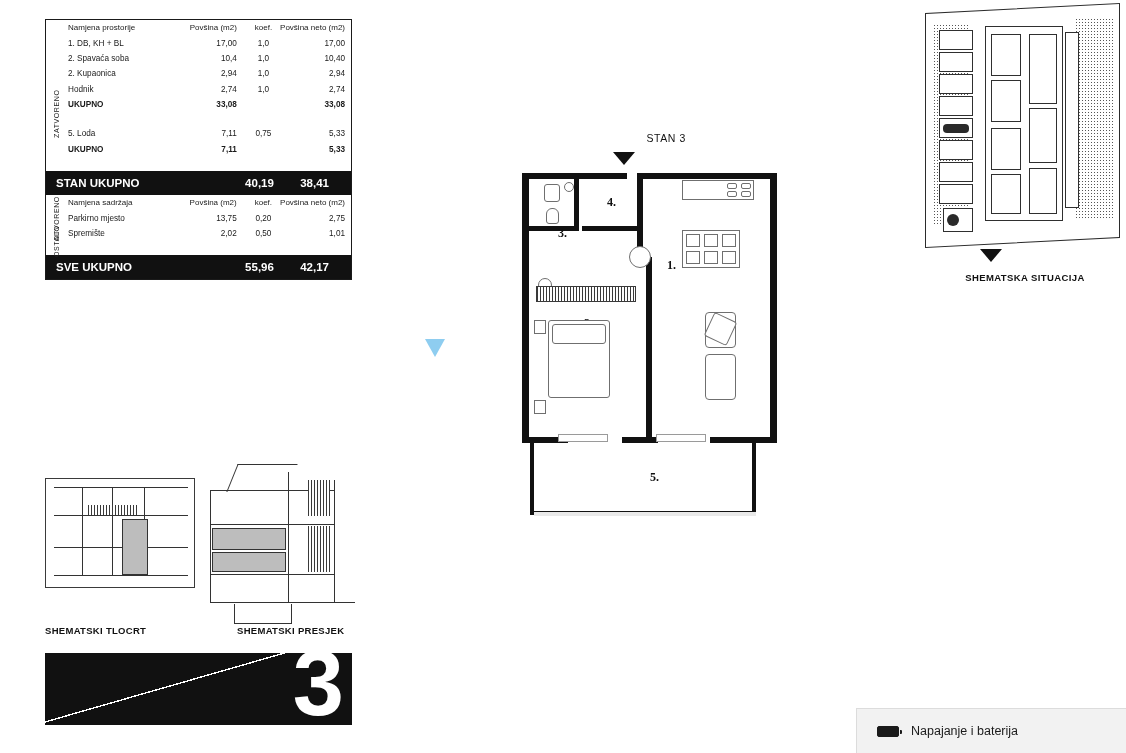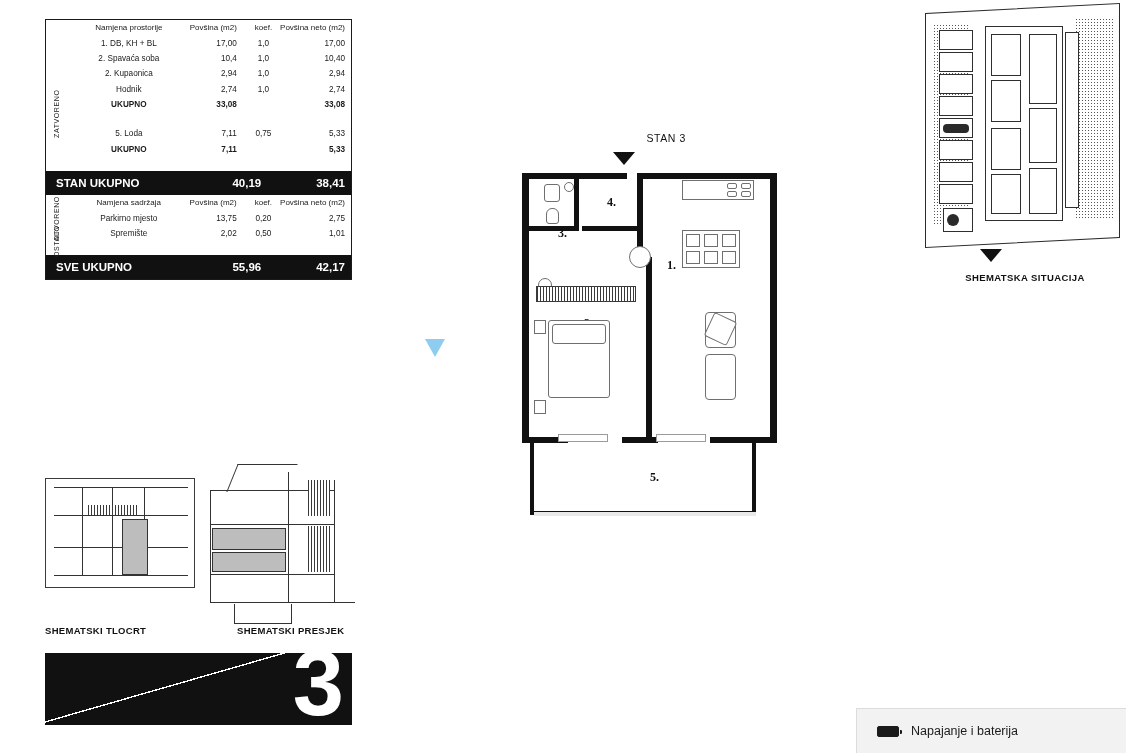--- a/index.html
+++ b/index.html
@@ -59,39 +59,39 @@
     width: 100%;
     border-collapse: collapse;
     font-size: 8.2px;
     color: #1a1a1a;
   }
   table.grid td {
     padding: 3.2px 0;
     vertical-align: middle;
     white-space: nowrap;
   }
-  .c-name { width: 48%; padding-left: 2px !important; text-align: center; }
+  .c-name { width: 48%; padding-left: 2px !important; }
   .c-pov  { width: 19%; text-align: right; padding-right: 10px !important; }
   .c-koef { width: 13%; text-align: center; }
   .c-net  { width: 20%; text-align: right; padding-right: 6px !important; }
   .head-row td { font-size: 8px; padding-bottom: 5px; padding-top: 5px; }
   .bold { font-weight: bold; }
   .spacer-row td { height: 14px; padding: 0; }
   .band {
     background: #111;
     color: #fff;
     font-weight: bold;
     font-size: 11px;
     display: flex;
     align-items: center;
     height: 22px;
   }
   .band .b1 { padding-left: 10px; width: 57%; }
-  .band .b2 { width: 21%; text-align: center; padding-right: 10px; }
-  .band .b3 { width: 22%; text-align: right; padding-right: 6px; }
+  .band .b2 { width: 21%; text-align: right; padding-right: 10px; }
+  .band .b3 { width: 22%; text-align: right; padding-right: 22px; }
   .band.total { height: 24px; font-size: 11.5px; }
 
   
   .stan-label {
     position: absolute;
     left: 561px;
     top: 132px;
     width: 125px;
     text-align: right;
     font-size: 10.5px;

